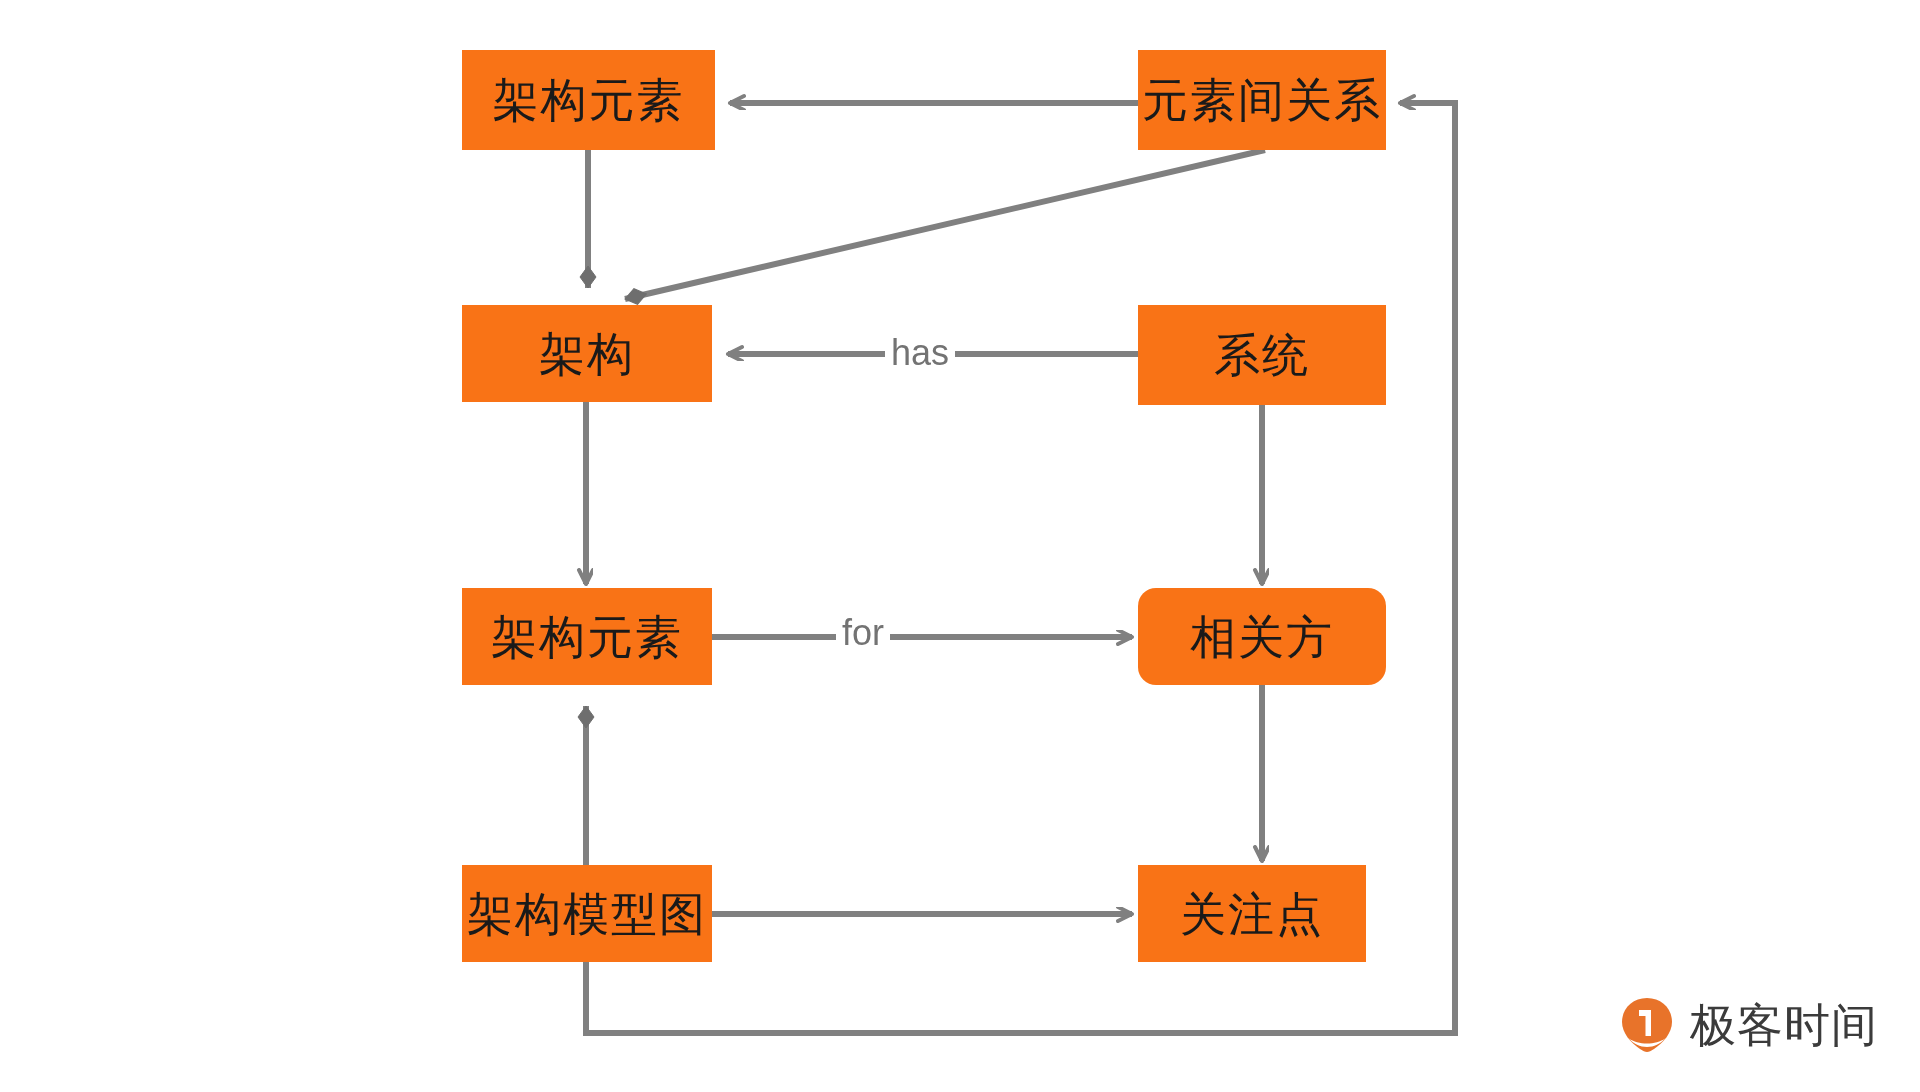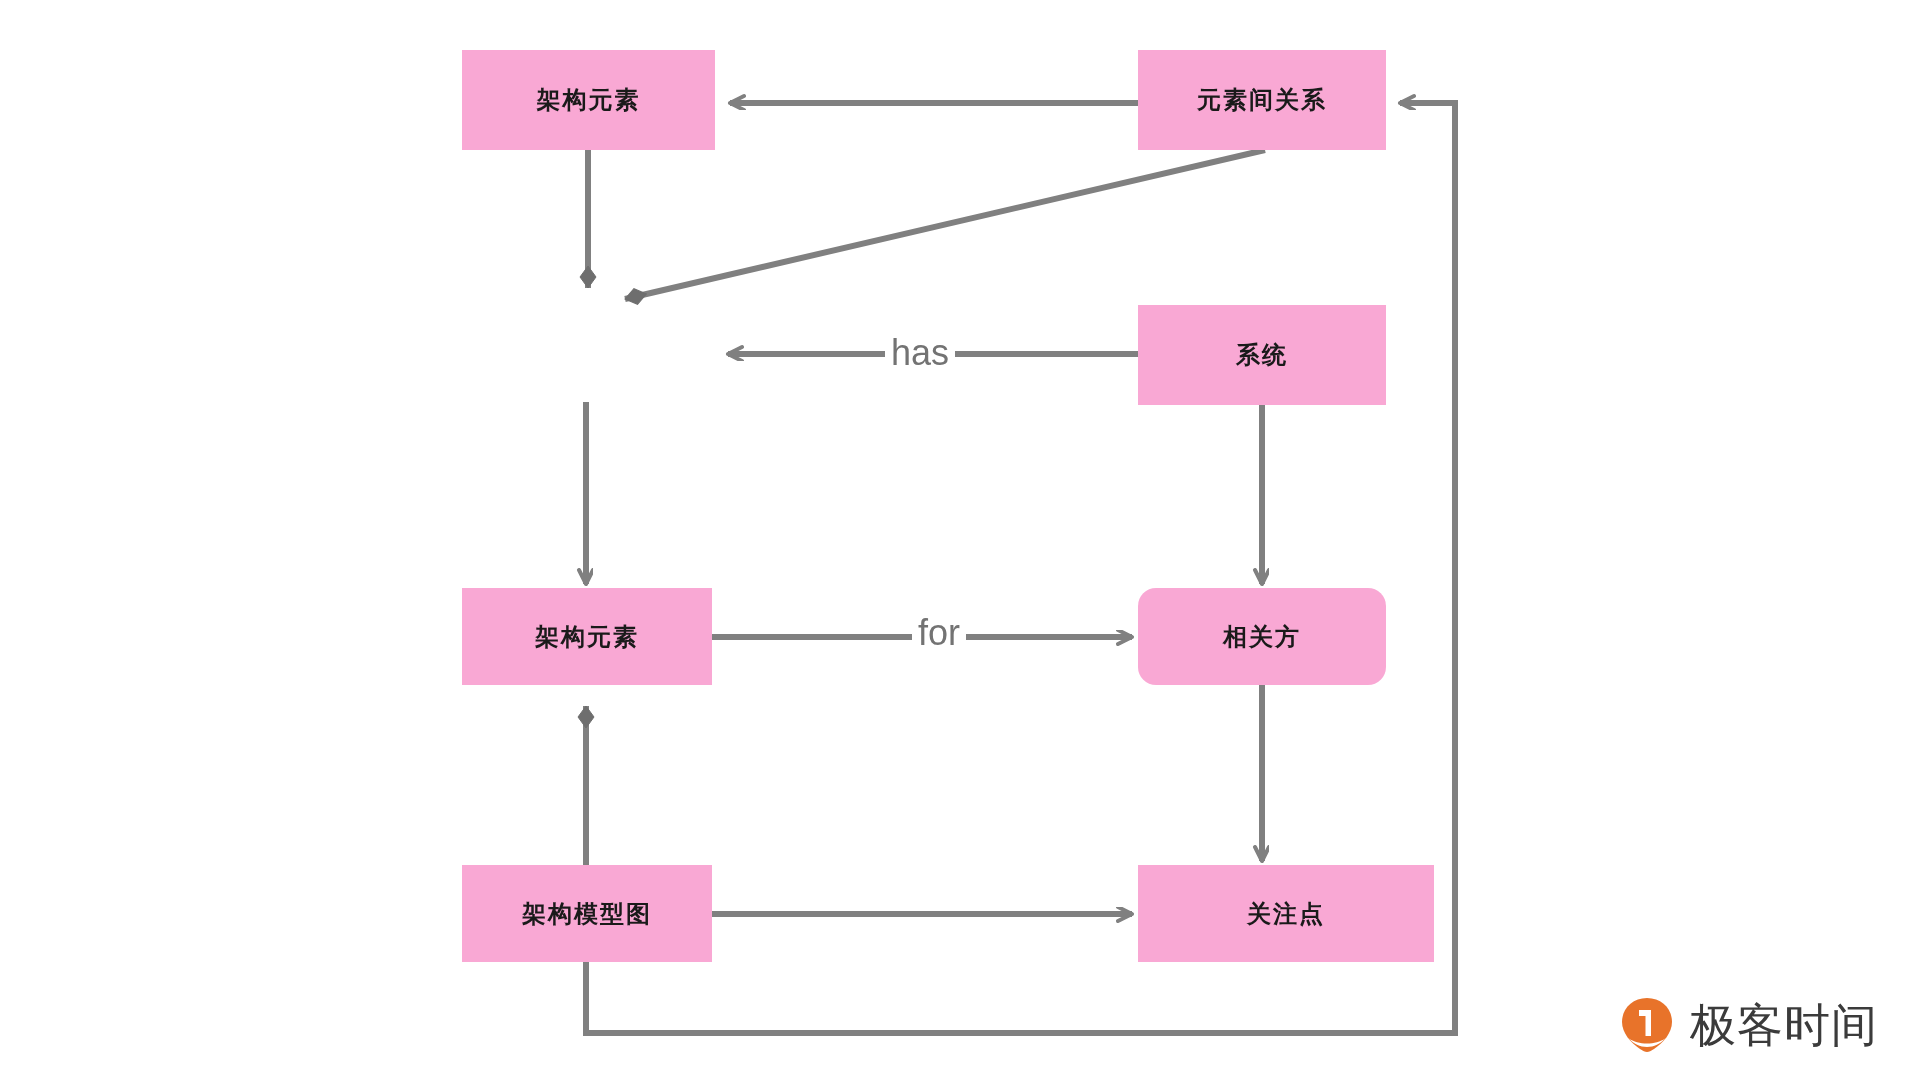--- a/index.html
+++ b/index.html
@@ -26,24 +26,24 @@
     top: 0;
     width: 1920px;
     height: 1092px;
   }
   .node-box {
     position: absolute;
     box-sizing: border-box;
     display: flex;
     align-items: center;
     justify-content: center;
-    background: #f9a8d4;
+    background: #f97316;
     color: #1a1a1a;
-    font-size: 24px;
-    font-weight: 700;
+    font-size: 46px;
+    font-weight: 400;
     letter-spacing: 2px;
     line-height: 1;
     user-select: none;
   }
   .edge-label {
     position: absolute;
     background: #ffffff;
     color: #737373;
     font-size: 36px;
     line-height: 1;
@@ -129,44 +129,47 @@
   </svg>
 
   <div class="node-box" style="left:462px; top:50px; width:253px; height:100px;">
     <span>架构元素</span>
   </div>
 
   <div class="node-box" style="left:1138px; top:50px; width:248px; height:100px;justify-content:center;">
     <span>元素间关系</span>
   </div>
 
+  <div class="node-box" style="left:462px; top:305px; width:250px; height:97px;">
+    <span>架构</span>
+  </div>
 
   <div class="node-box" style="left:1138px; top:305px; width:248px; height:100px;">
     <span>系统</span>
   </div>
 
   <div class="node-box" style="left:462px; top:588px; width:250px; height:97px;">
     <span>架构元素</span>
   </div>
 
   <div class="node-box" style="left:1138px; top:588px; width:248px; height:97px;border-radius:18px;">
     <span>相关方</span>
   </div>
 
   <div class="node-box" style="left:462px; top:865px; width:250px; height:97px;">
     <span>架构模型图</span>
   </div>
 
-  <div class="node-box" style="left:1138px; top:865px; width:296px; height:97px;">
+  <div class="node-box" style="left:1138px; top:865px; width:228px; height:97px;">
     <span>关注点</span>
   </div>
 
   <div class="edge-label" style="left:885px; top:333px;">has</div>
 
-  <div class="edge-label" style="left:912px; top:613px;text-align:right;">for</div>
+  <div class="edge-label" style="left:836px; top:613px;text-align:right;">for</div>
 
   <div id="watermark">
     <svg width="58" height="58" viewBox="0 0 58 58">
       <path d="M29 2 C14.5 2 4 12.5 4 26 C4 37 13 47 22 53 C25 55 27 56 29 56 C31 56 33 55 36 53 C45 47 54 37 54 26 C54 12.5 43.5 2 29 2 Z" fill="#e8732a"></path>
       <path d="M33 14 L33 40 L27.5 40 L27.5 20 L21 20 L21 14 Z" fill="#ffffff"></path>
       <path d="M10 42 C16 48 22 51 29 51 C36 51 42 48 48 42 C42 46 36 47.5 29 47.5 C22 47.5 16 46 10 42 Z" fill="#ffffff"></path>
     </svg>
     <span class="wm-text">极客时间</span>
   </div>
 

